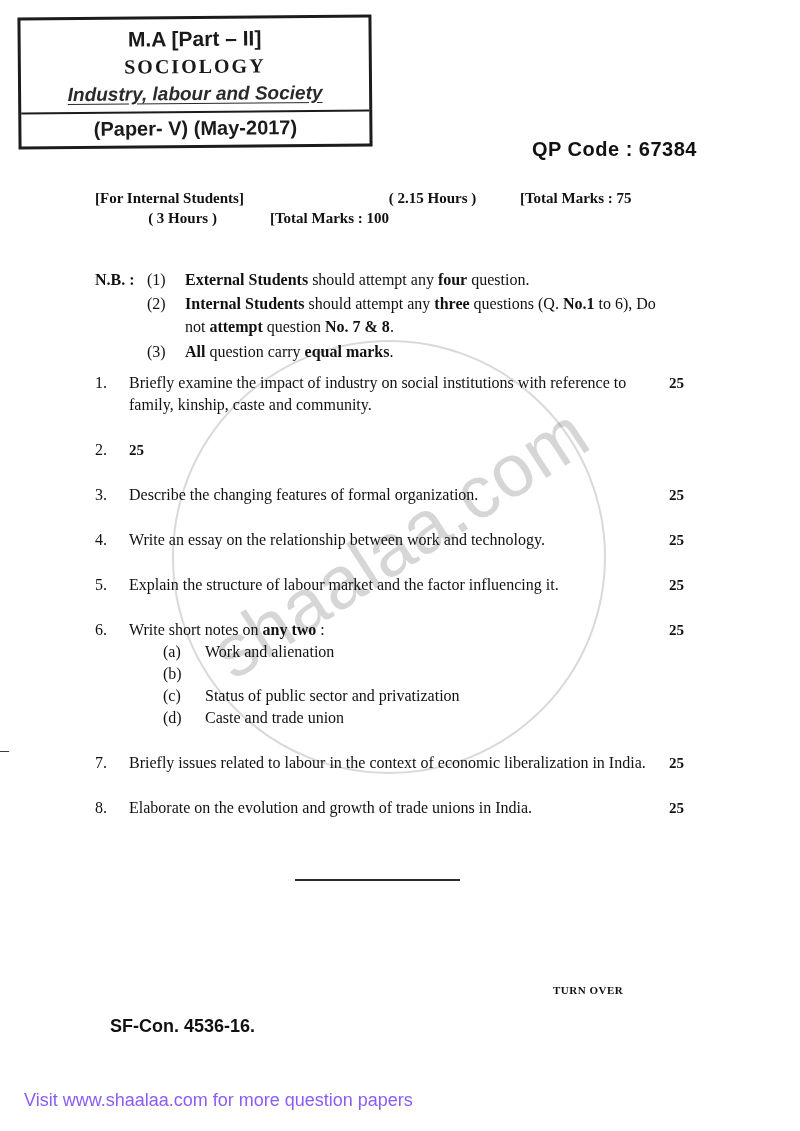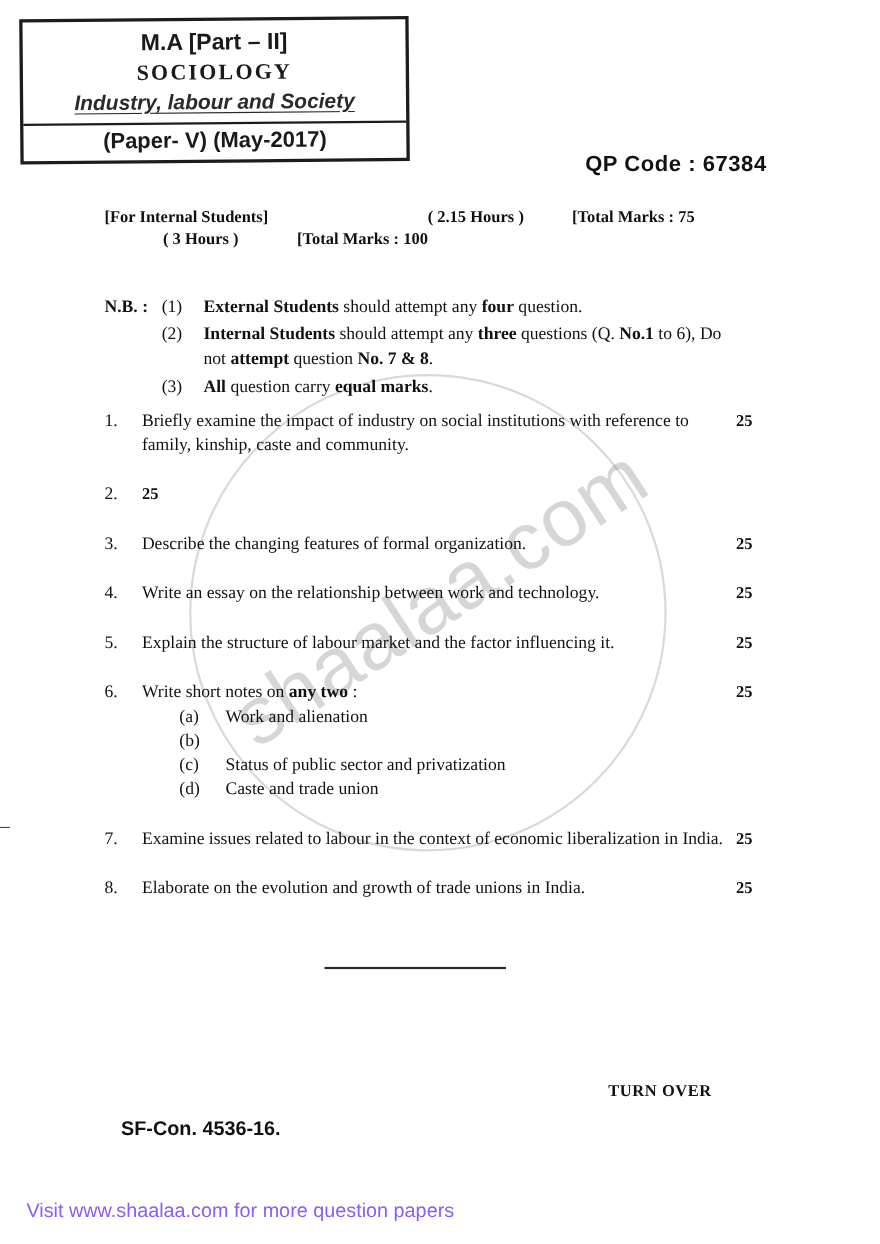--- a/index.html
+++ b/index.html
@@ -83,21 +83,21 @@
   .q-sub-label { width: 42px; margin-left: 34px; flex: 0 0 auto; }
   .q-sub-text { flex: 1; }
 
   .divider {
     position: absolute; left: 295px; top: 879px; width: 165px;
     border-top: 2px solid #2a2a2a;
   }
 
   .turn-over {
     position: absolute; left: 553px; top: 984px;
-    font-weight: bold; font-size: 15px; letter-spacing: 0.5px;
+    font-weight: bold; font-size: 11px; letter-spacing: 0.5px;
   }
   .sf-con {
     position: absolute; left: 110px; top: 1016px;
     font-family: "Liberation Sans", sans-serif; font-weight: bold; font-size: 18px;
   }
   .left-dash { position: absolute; left: 0px; top: 740px; font-size: 18px; color: #333; }
 
   .site-footer {
     position: absolute; left: 24px; top: 1090px;
     font-family: "Liberation Sans", sans-serif; font-size: 18px; color: #8b5cf6;
@@ -212,21 +212,21 @@
           <span class="q-sub-label">(d)</span>
           <span class="q-sub-text">Caste and trade union</span>
         </div>
       </div>
       <span class="q-marks">25</span>
     </div>
 
     <div class="q-row">
       <span class="q-num">7.</span>
       <div class="q-body">
-        <div class="q-text"><span>Examine issues related to labour in the context of economic liberalization in India.</span></div>
+        <div class="q-text"><span>Briefly issues related to labour in the context of economic liberalization in India.</span></div>
       </div>
       <span class="q-marks">25</span>
     </div>
 
     <div class="q-row">
       <span class="q-num">8.</span>
       <div class="q-body">
         <div class="q-text"><span>Elaborate on the evolution and growth of trade unions in India.</span></div>
       </div>
       <span class="q-marks">25</span>

